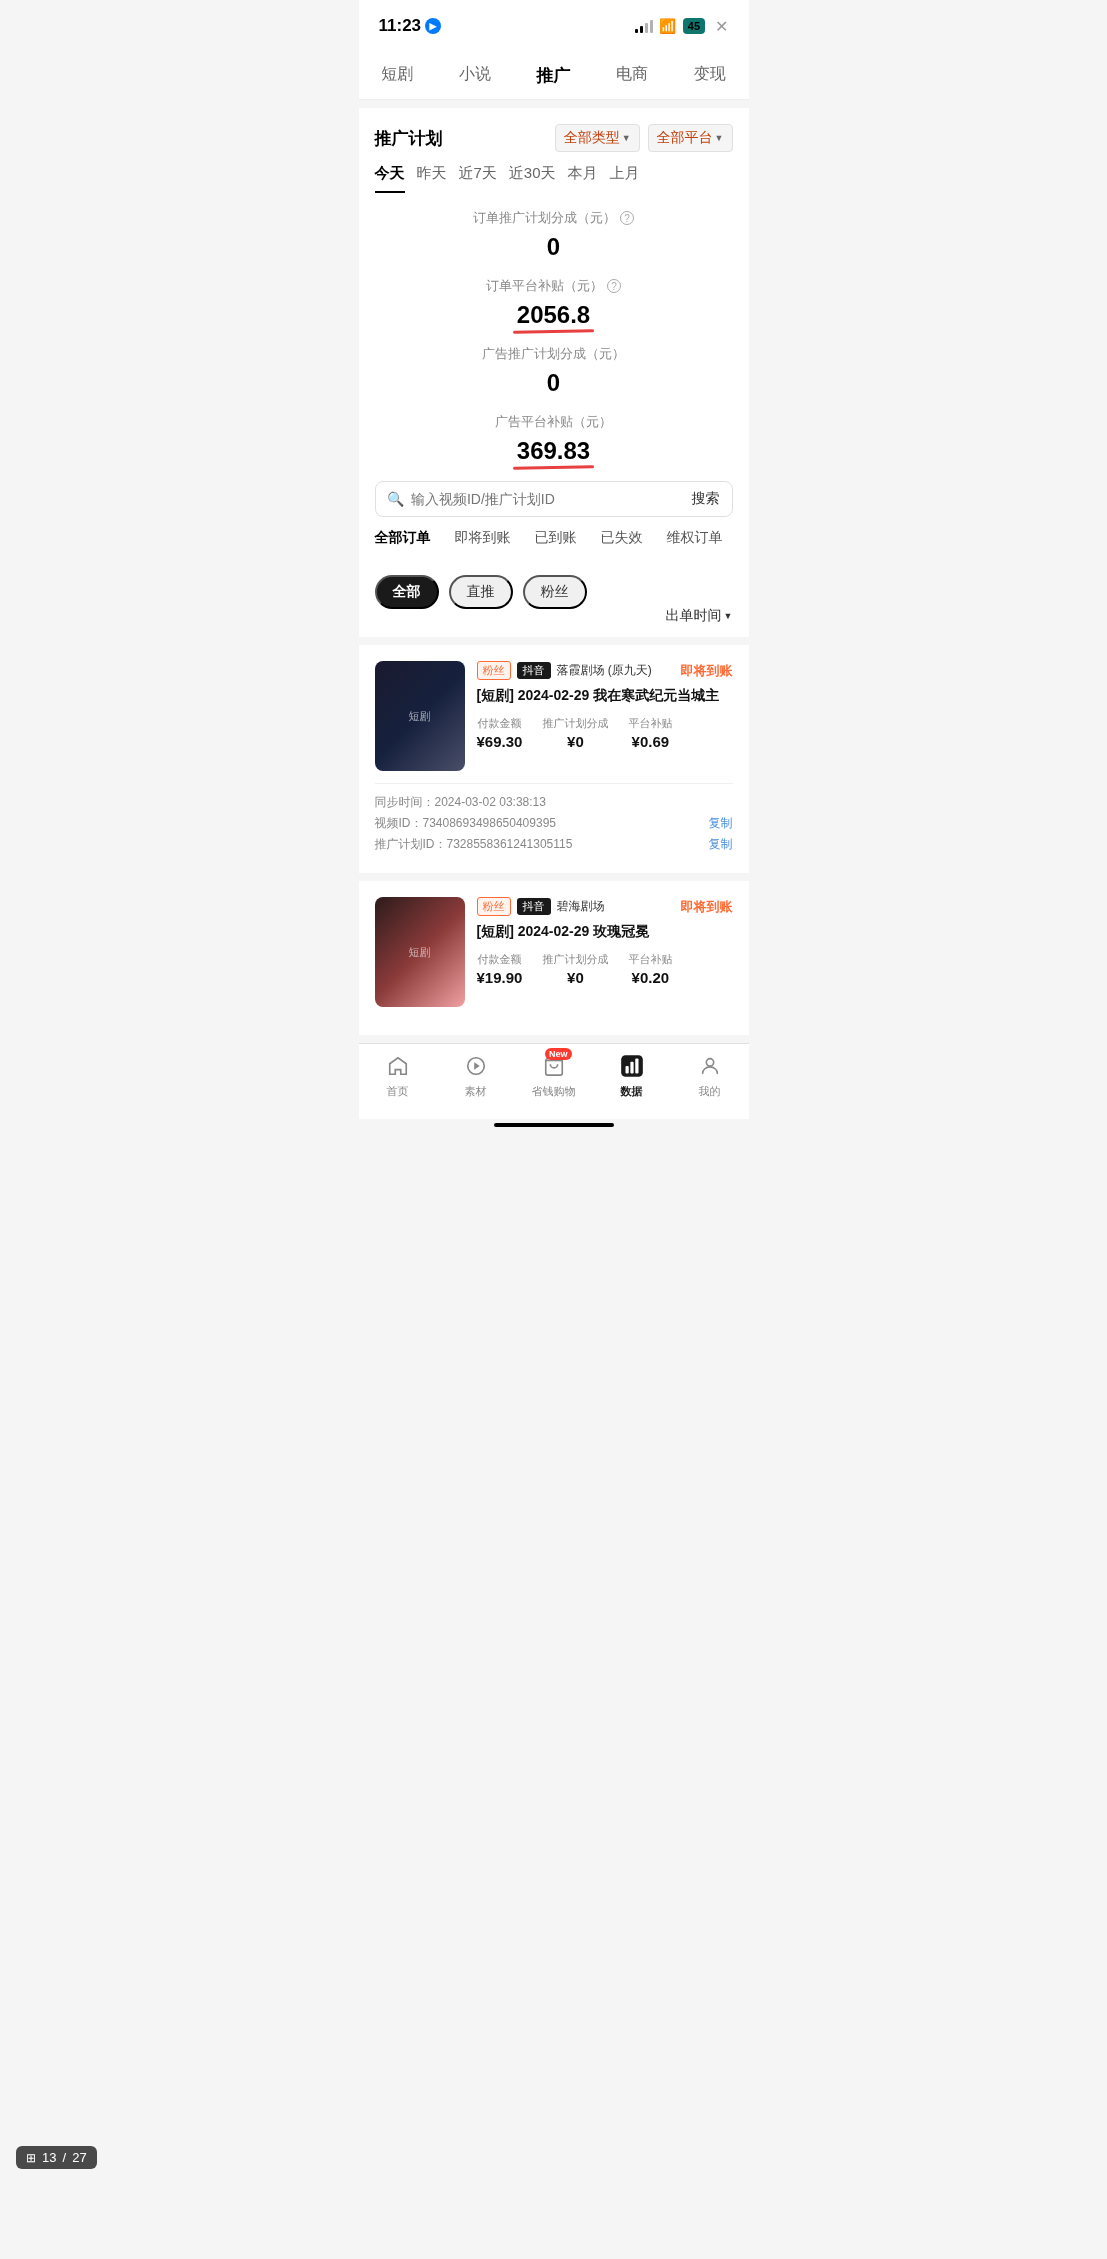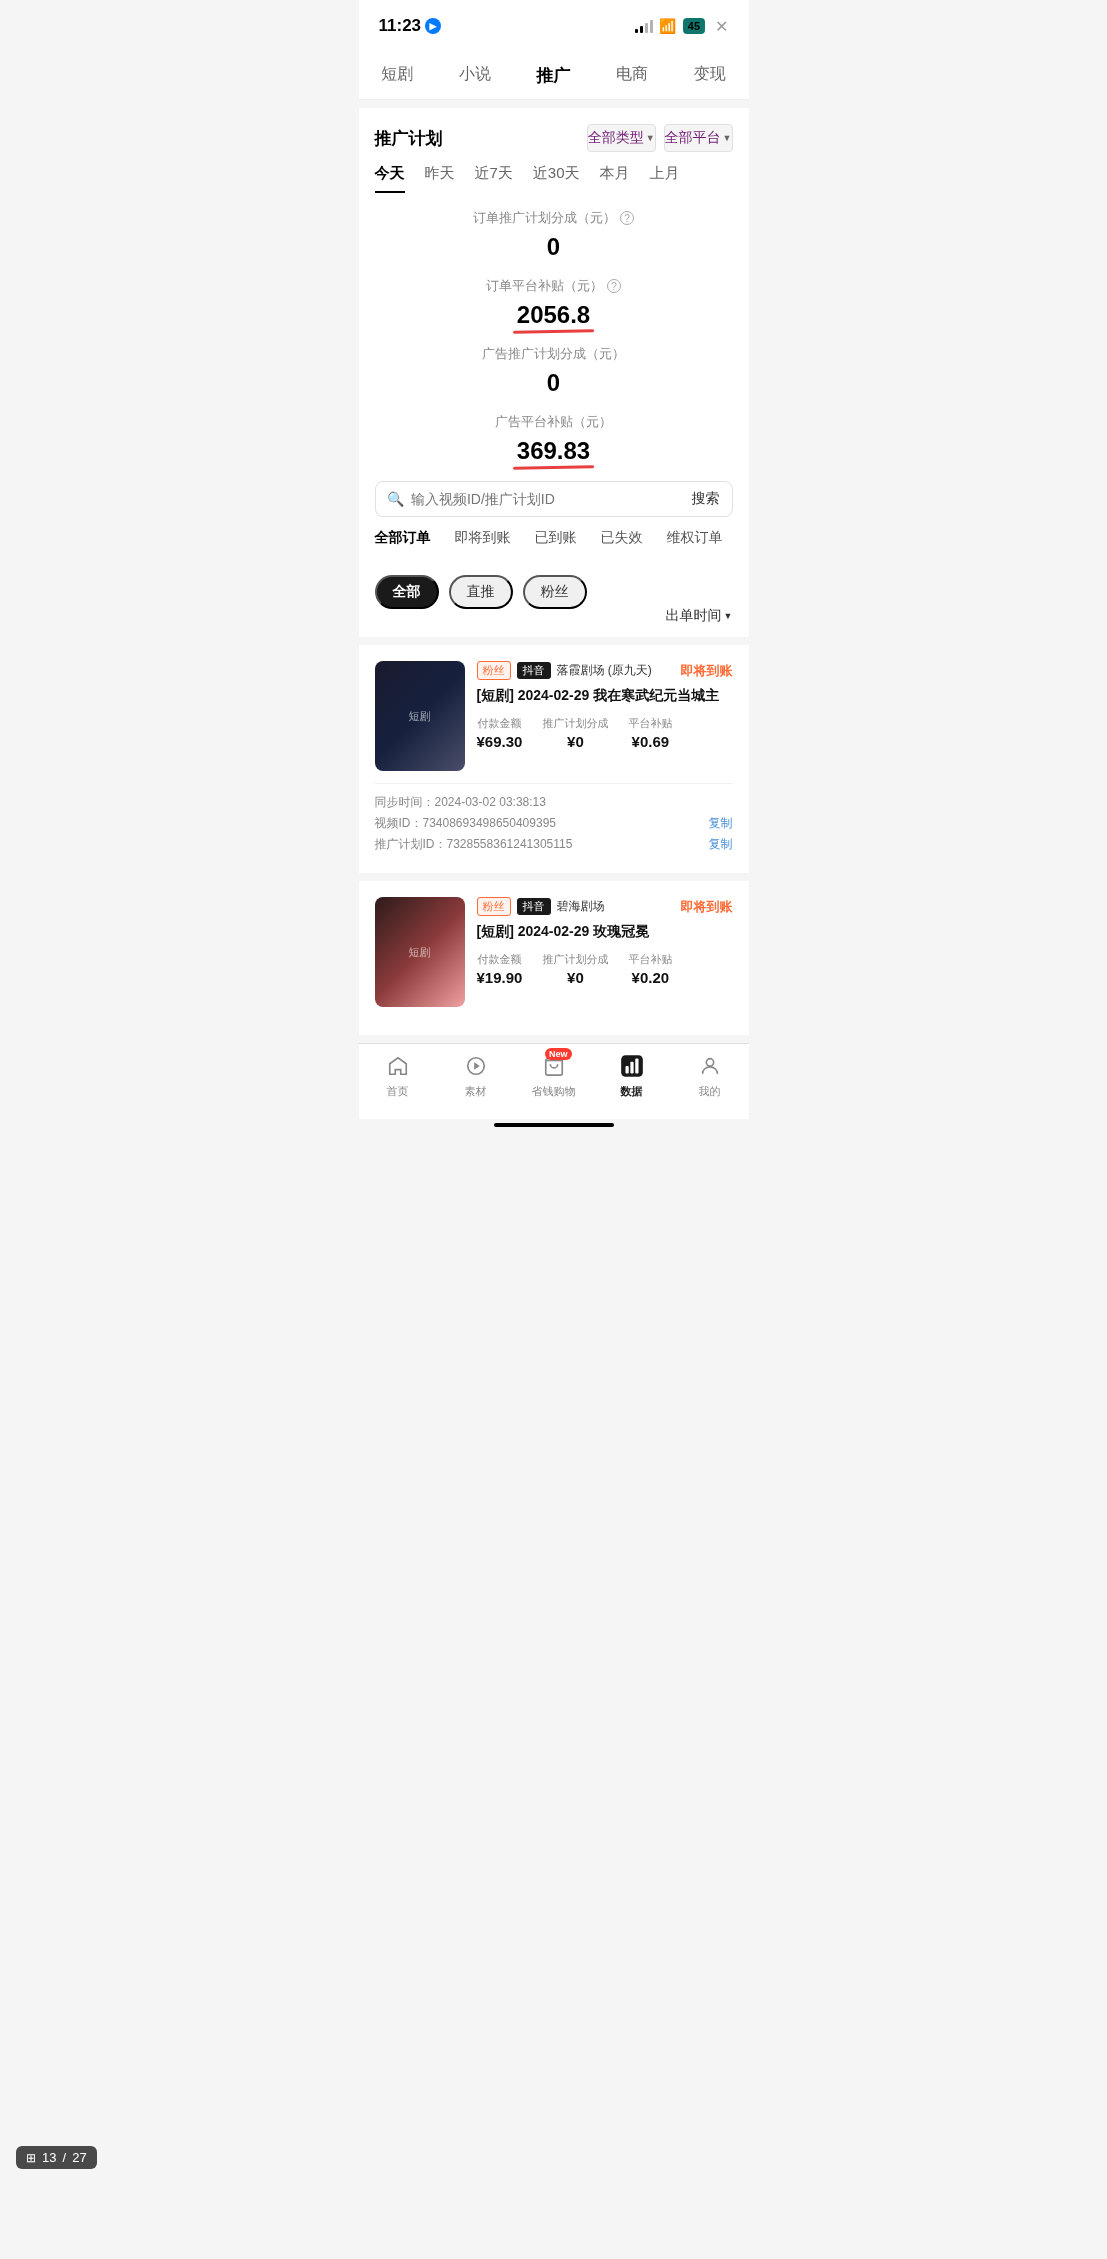--- a/index.html
+++ b/index.html
@@ -114,41 +114,41 @@
       font-size: 17px;
       font-weight: 700;
       color: #000;
     }
     .filter-buttons {
       display: flex;
       gap: 8px;
     }
     .filter-btn {
       font-size: 14px;
-      color: #701a75;
+      color: #c2410c;
       background: #f5f5f5;
       border: 1px solid #e0e0e0;
       border-radius: 4px;
-      padding: 4px 0;
+      padding: 4px 8px;
       cursor: pointer;
       display: flex;
       align-items: center;
       gap: 2px;
     }
     .filter-btn::after {
       content: '▼';
       font-size: 9px;
       color: #666;
     }
 
     
     .date-tabs {
       display: flex;
       padding: 12px 16px 0;
-      gap: 20px;
+      gap: 12px;
     }
     .date-tab {
       font-size: 15px;
       color: #666;
       padding-bottom: 8px;
       cursor: pointer;
     }
     .date-tab.active {
       color: #000;
       font-weight: 700;

